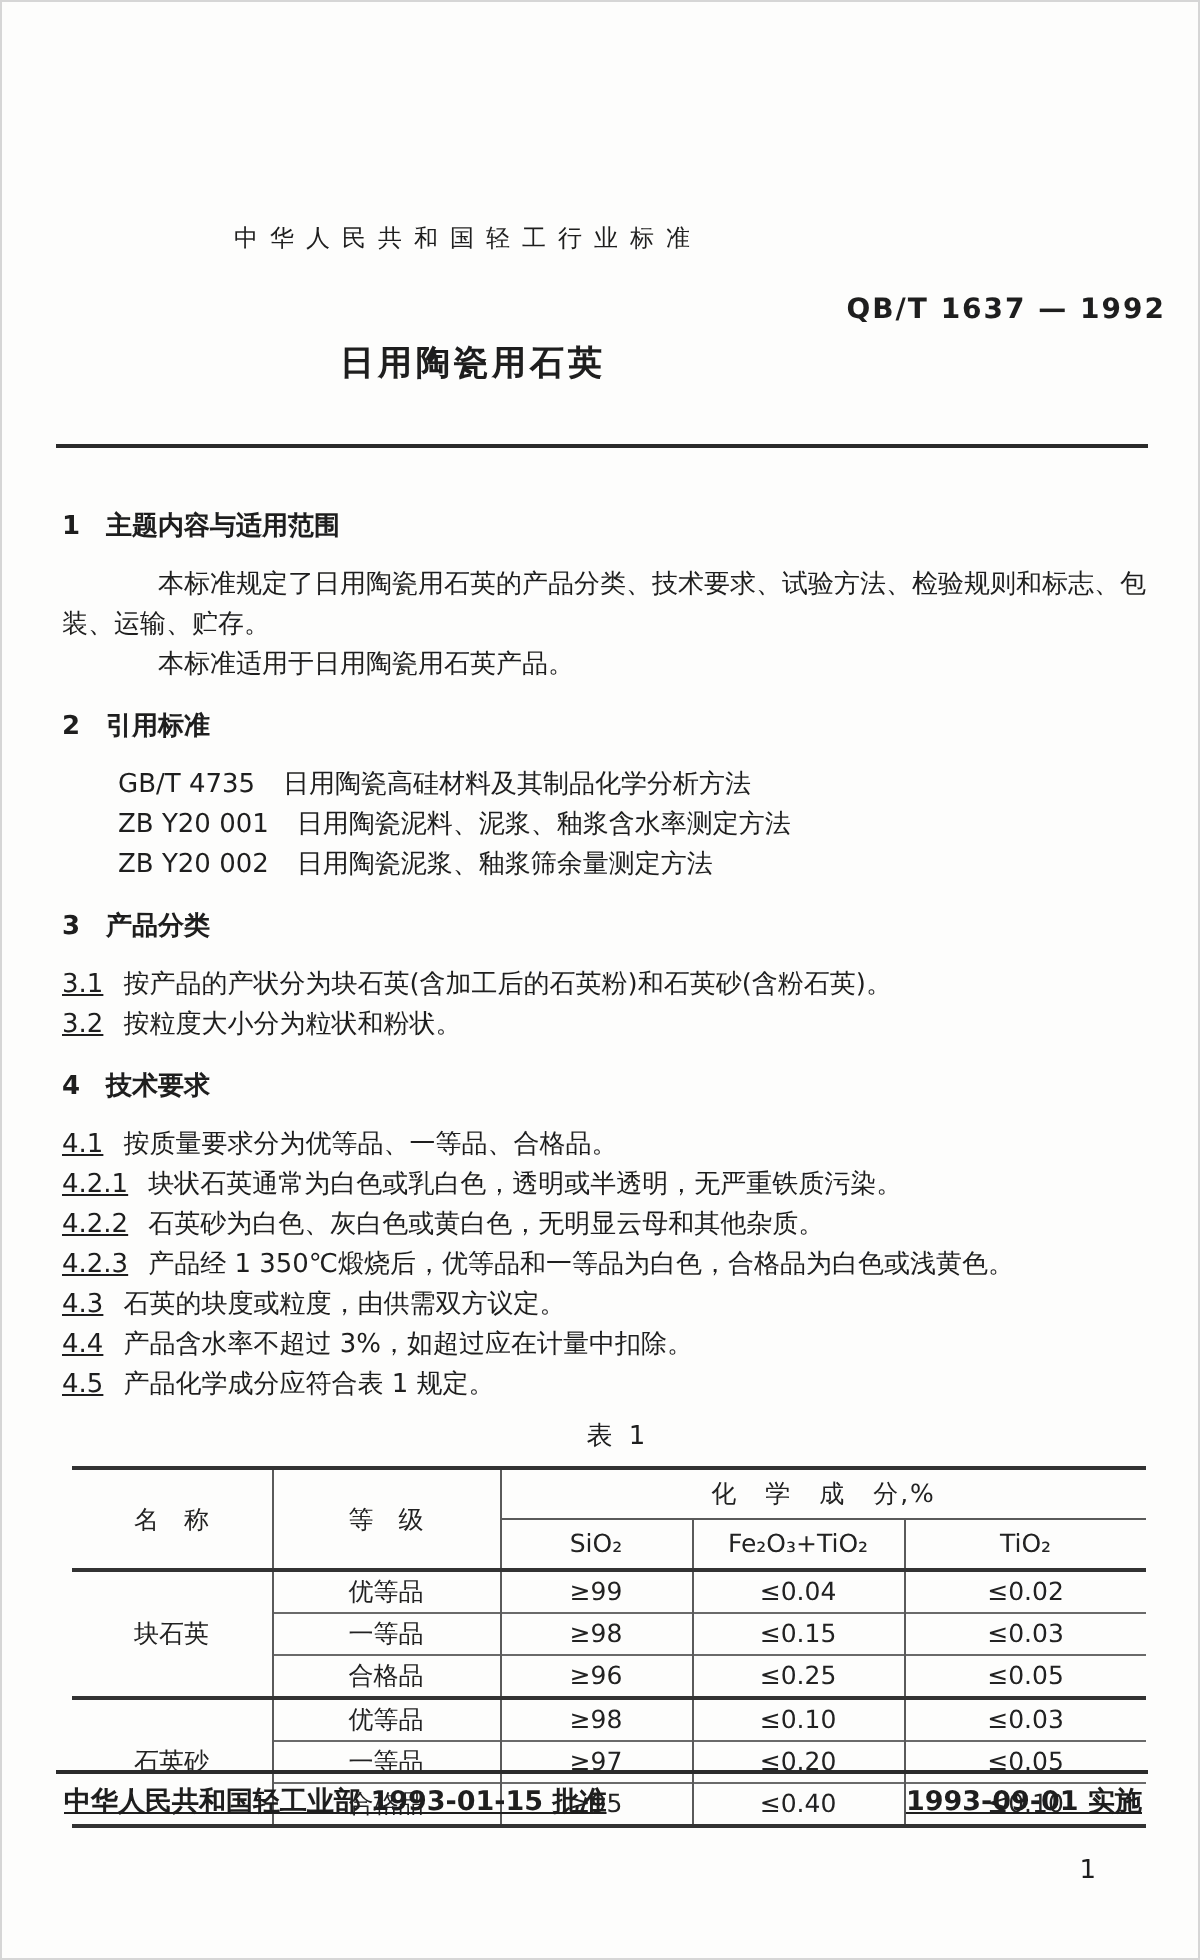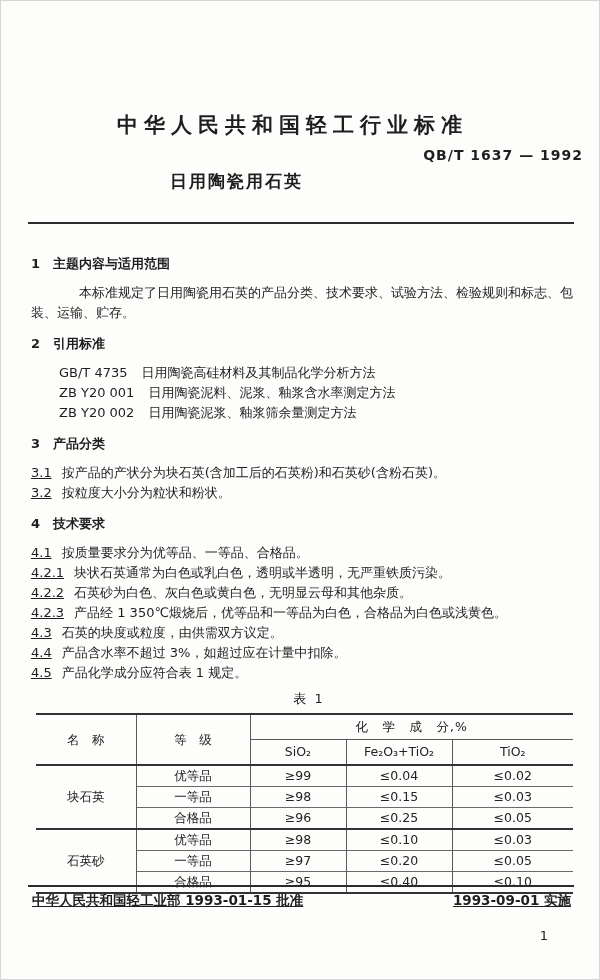--- a/index.html
+++ b/index.html
@@ -3,21 +3,21 @@
 <meta charset="utf-8">
 <style>
   html,body{margin:0;padding:0;background:#e9e9e9;}
   .page{
     position:relative;width:600px;height:980px;margin:0 auto;
     background:#fdfdfc;color:#1e1e1e;box-sizing:border-box;
     border:1px solid #d6d6d6;
     font-family:"DejaVu Sans","Liberation Sans",sans-serif;
     overflow:hidden;
   }
-  .std-name{position:absolute;left:116px;top:110px;font-size:21px;font-weight:bold;letter-spacing:6px;white-space:nowrap;}
+  .std-name{position:absolute;left:116px;top:110px;font-size:12px;font-weight:normal;letter-spacing:6px;white-space:nowrap;}
   .doc-number{position:absolute;right:16px;top:146px;font-size:14px;font-weight:bold;letter-spacing:1px;white-space:nowrap;}
   .doc-title{position:absolute;left:169px;top:169px;font-size:17px;font-weight:bold;letter-spacing:2px;white-space:nowrap;}
   .head-rule{position:absolute;left:27px;right:25px;top:221px;border:0;border-top:2px solid #2b2b2b;margin:0;}
   .doc-body{position:absolute;left:30px;right:12px;top:242px;font-size:13px;line-height:20px;}
   .block{margin:0;}
   .block.heading{font-weight:bold;margin:11px 0 9px;}
   .block.heading .num{margin-right:13px;}
   .block.item .num{margin-right:10px;text-decoration:underline;}
   .block.para{text-indent:48px;}
   .block.ref{padding-left:28px;}
@@ -49,20 +49,21 @@
 
   <div class="std-name">中华人民共和国轻工行业标准</div>
   <div class="doc-number">QB/T 1637 — 1992</div>
   <div class="doc-title">日用陶瓷用石英</div>
   <hr class="head-rule">
 
   <div class="doc-body">
     <div id="sections">
         <div class="block heading"><span class="num">1</span><span class="txt">主题内容与适用范围</span></div>
         <div class="block para"><span class="txt">本标准规定了日用陶瓷用石英的产品分类、技术要求、试验方法、检验规则和标志、包装、运输、贮存。</span></div>
+        <div class="block para"><span class="txt">本标准适用于日用陶瓷用石英产品。</span></div>
         <div class="block heading"><span class="num">2</span><span class="txt">引用标准</span></div>
         <div class="block ref"><span class="num">GB/T 4735</span><span class="txt">日用陶瓷高硅材料及其制品化学分析方法</span></div>
         <div class="block ref"><span class="num">ZB Y20 001</span><span class="txt">日用陶瓷泥料、泥浆、釉浆含水率测定方法</span></div>
         <div class="block ref"><span class="num">ZB Y20 002</span><span class="txt">日用陶瓷泥浆、釉浆筛余量测定方法</span></div>
         <div class="block heading"><span class="num">3</span><span class="txt">产品分类</span></div>
         <div class="block item"><span class="num">3.1</span><span class="txt">按产品的产状分为块石英(含加工后的石英粉)和石英砂(含粉石英)。</span></div>
         <div class="block item"><span class="num">3.2</span><span class="txt">按粒度大小分为粒状和粉状。</span></div>
         <div class="block heading"><span class="num">4</span><span class="txt">技术要求</span></div>
         <div class="block item"><span class="num">4.1</span><span class="txt">按质量要求分为优等品、一等品、合格品。</span></div>
         <div class="block item"><span class="num">4.2.1</span><span class="txt">块状石英通常为白色或乳白色，透明或半透明，无严重铁质污染。</span></div>

